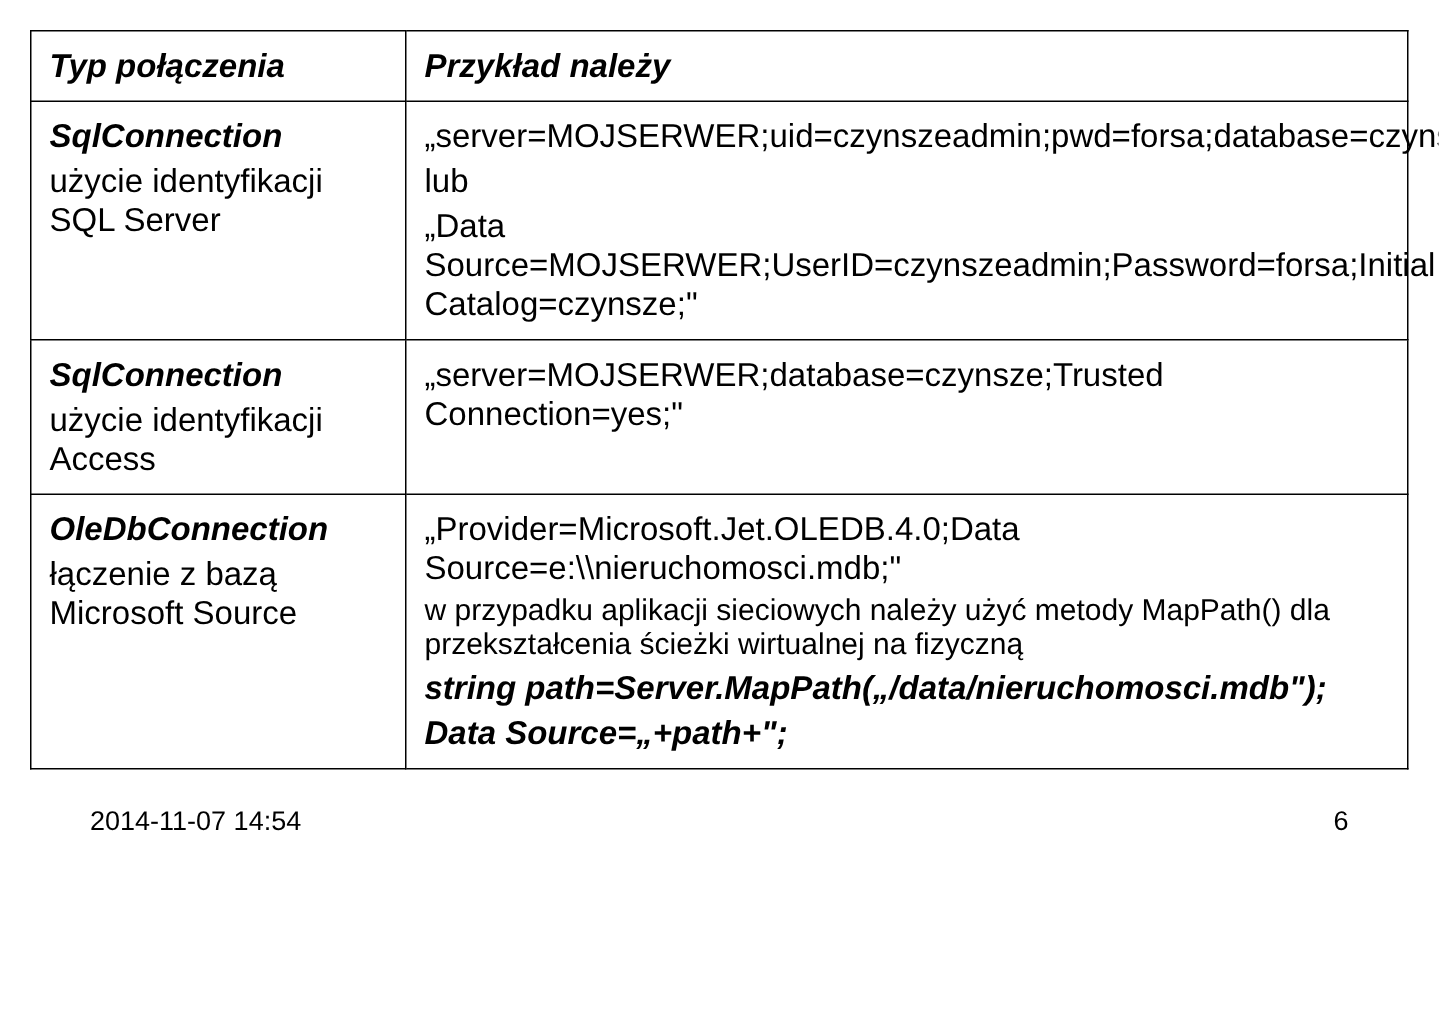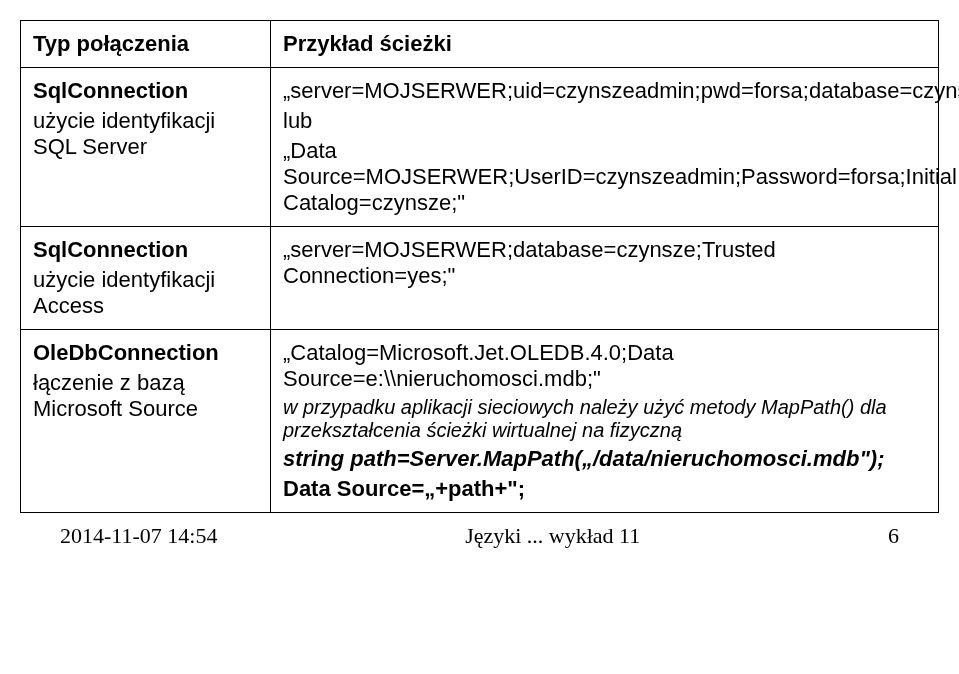--- a/index.html
+++ b/index.html
@@ -17,48 +17,47 @@
     width: 100%;
     table-layout: fixed;
   }
   td {
     border: 1.5px solid #000;
     vertical-align: top;
     padding: 10px 12px;
   }
   col.left { width: 250px; }
   col.right { width: auto; }
-  .bold { font-weight: bold; }
+  .bold { font-weight: bold; font-style: italic; }
   .italic { font-style: italic; }
   .footer {
-    margin-top: 10px;
-    font-size: 22px;
+    margin-top: 24px;
+    font-size: 18px;
     display: flex;
     justify-content: space-between;
     padding: 0 40px;
-    font-family: Liberation Serif, serif;
   }
   .cell-inner div { margin-bottom: 4px; }
   .cell-inner div:last-child { margin-bottom: 0; }
 </style>
 </head>
 <body>
 
 <table>
   <colgroup>
     <col class="left">
     <col class="right">
   </colgroup>
   <tbody>
       <tr>
     <td>
       <span class="bold">Typ połączenia</span>
     </td>
     <td>
-      <span class="bold">Przykład ścieżki</span>
+      <span class="bold">Przykład należy</span>
     </td>
   </tr>
 
   <tr>
     <td class="cell-inner">
       <div><span class="bold">SqlConnection</span></div>
       <div><span>użycie identyfikacji SQL Server</span></div>
     </td>
     <td class="cell-inner">
       <div><span>„server=MOJSERWER;uid=czynszeadmin;pwd=forsa;database=czynsze;"</span></div>
@@ -76,26 +75,25 @@
       <div><span>„server=MOJSERWER;database=czynsze;Trusted Connection=yes;"</span></div>
     </td>
   </tr>
 
   <tr>
     <td class="cell-inner">
       <div><span class="bold">OleDbConnection</span></div>
       <div><span>łączenie z bazą Microsoft Source</span></div>
     </td>
     <td class="cell-inner">
-      <div><span>„Catalog=Microsoft.Jet.OLEDB.4.0;Data Source=e:\\nieruchomosci.mdb;"</span></div>
-      <div style="font-size:20px;font-style:italic;"><span>w przypadku aplikacji sieciowych należy użyć metody MapPath() dla przekształcenia ścieżki wirtualnej na fizyczną</span></div>
+      <div><span>„Provider=Microsoft.Jet.OLEDB.4.0;Data Source=e:\\nieruchomosci.mdb;"</span></div>
+      <div style="font-size:20px;"><span>w przypadku aplikacji sieciowych należy użyć metody MapPath() dla przekształcenia ścieżki wirtualnej na fizyczną</span></div>
       <div><span class="italic bold">string path=Server.MapPath(„/data/nieruchomosci.mdb");</span></div>
       <div><span class="bold">Data Source=„+path+";</span></div>
     </td>
   </tr>
 </tbody>
   </table>
 
 <div class="footer">
   <span>2014-11-07 14:54</span>
-  <span>Języki ... wykład 11</span>
   <span>6</span>
 </div>
 
 </body></html>

